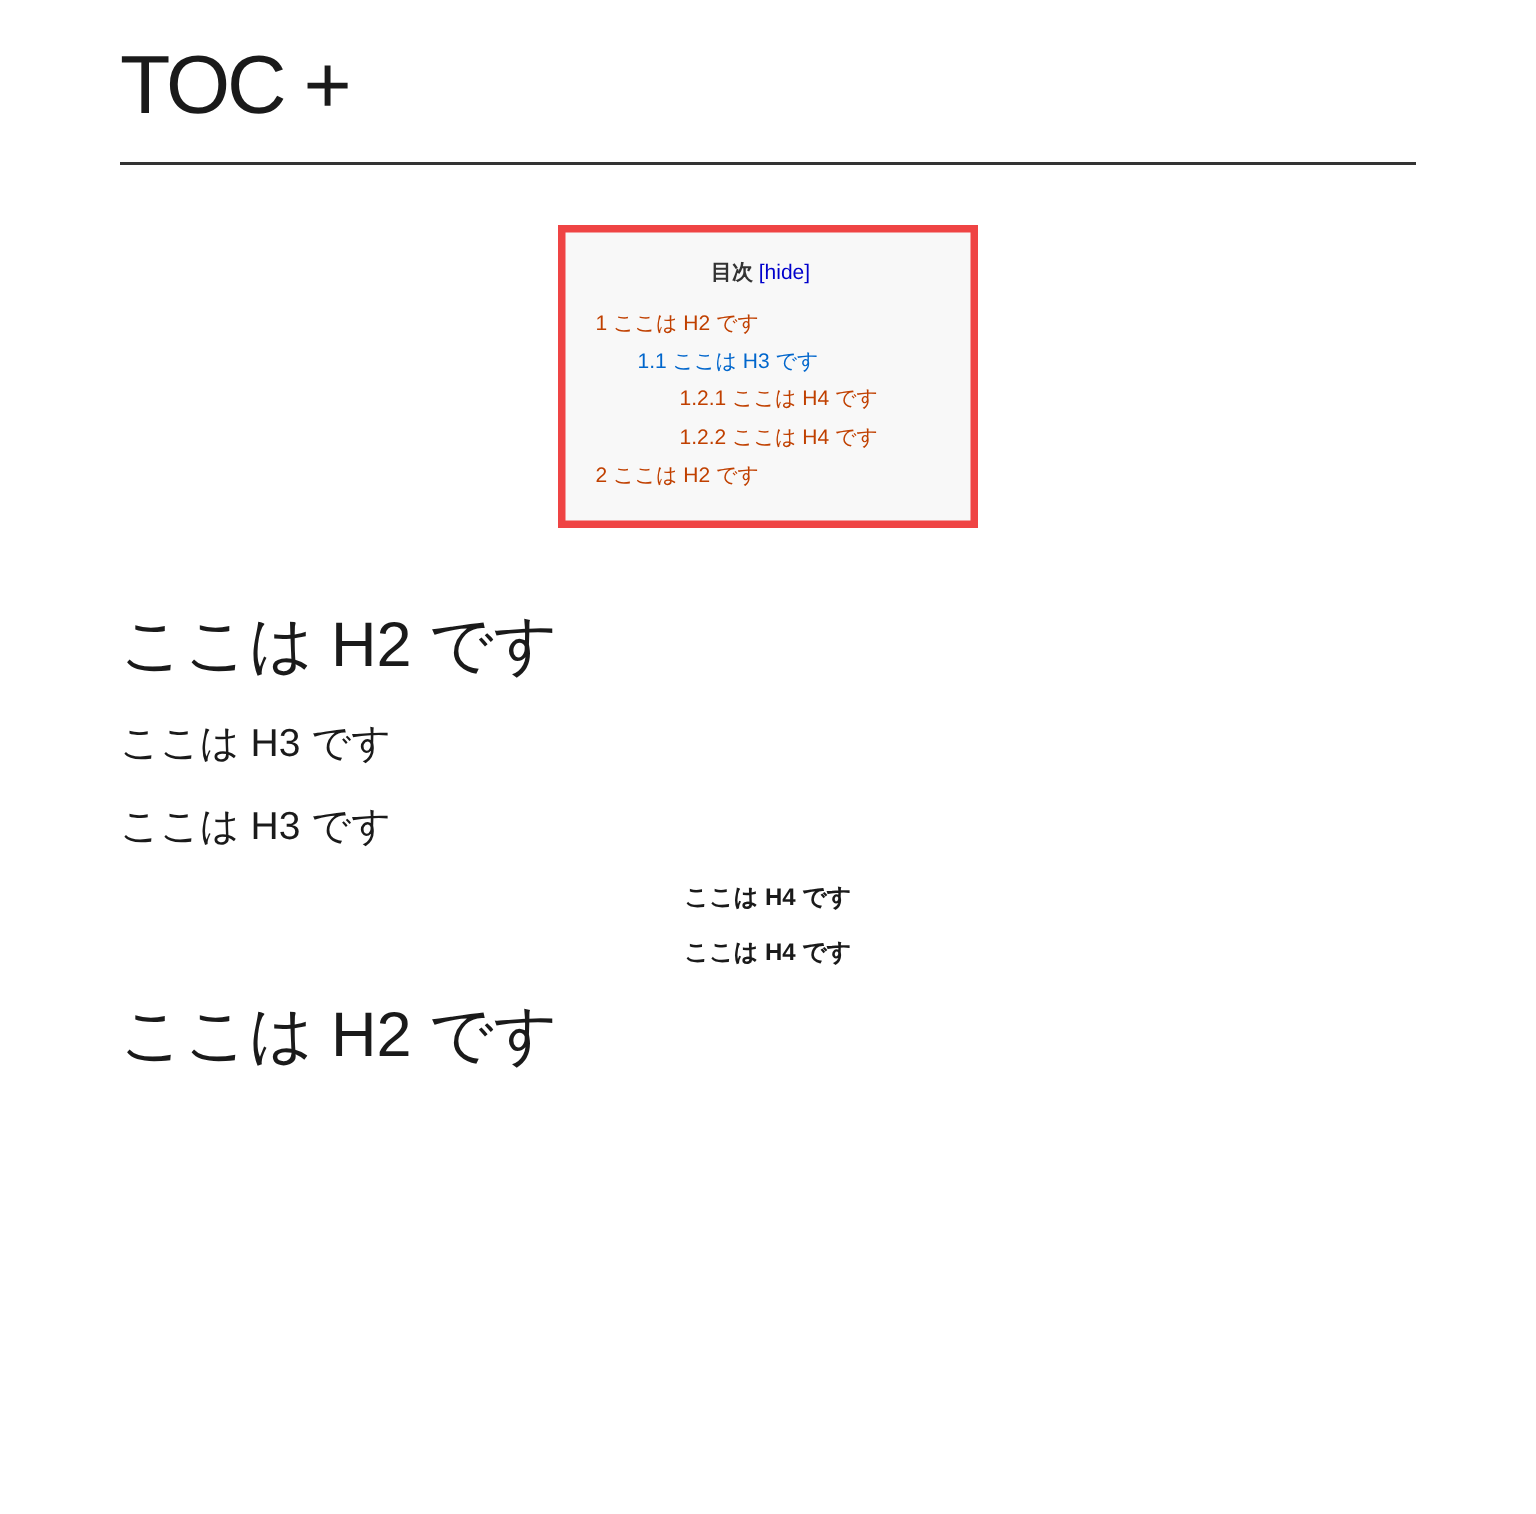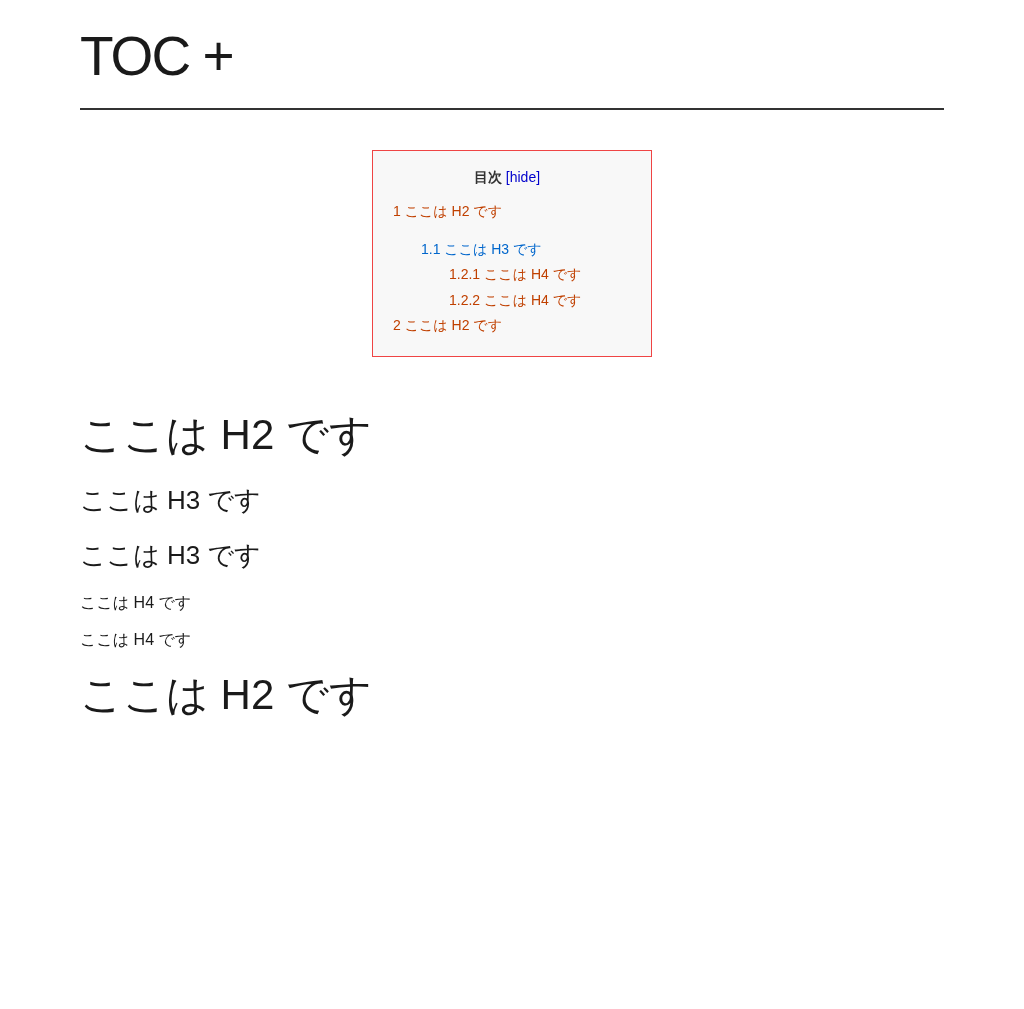--- a/index.html
+++ b/index.html
@@ -33,21 +33,21 @@
       margin-bottom: 40px;
     }
 
     .toc-container {
       display: flex;
       justify-content: center;
       margin-bottom: 50px;
     }
 
     .toc-box {
-      border: 1px solid #ef4444;
+      border: 5px solid #ef4444;
       background: #f8f8f8;
       padding: 18px 30px 18px 20px;
       min-width: 280px;
     }
 
     .toc-title {
       text-align: center;
       font-size: 14px;
       font-weight: bold;
       color: #333333;
@@ -73,21 +73,20 @@
     .toc-item a {
       text-decoration: none;
     }
 
     .toc-item.level1 > a {
       color: #c04000;
     }
 
     .toc-item.level2 {
       padding-left: 28px;
-      margin-top: 13px;
     }
 
     .toc-item.level2 > a {
       color: #0066cc;
     }
 
     .toc-item.level3 {
       padding-left: 56px;
     }
 
@@ -109,24 +108,25 @@
     .heading-h3 {
       font-size: 26px;
       font-weight: 300;
       color: #1a1a1a;
       margin-bottom: 20px;
       margin-top: 20px;
     }
 
     .heading-h4 {
       font-size: 16px;
-      font-weight: 400;
+      font-weight: 700;
       color: #1a1a1a;
       margin-bottom: 16px;
       margin-top: 10px;
+      text-align: center;
     }
   </style>
 </head>
 <body>
 
 <h1 class="page-title">TOC +</h1>
 
 <hr class="divider">
 
 <div class="toc-container">

